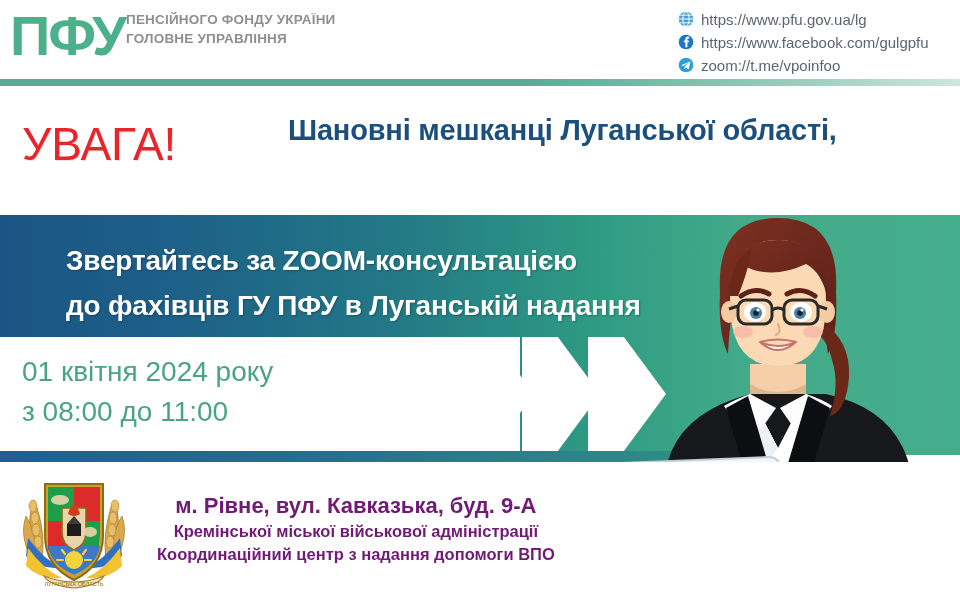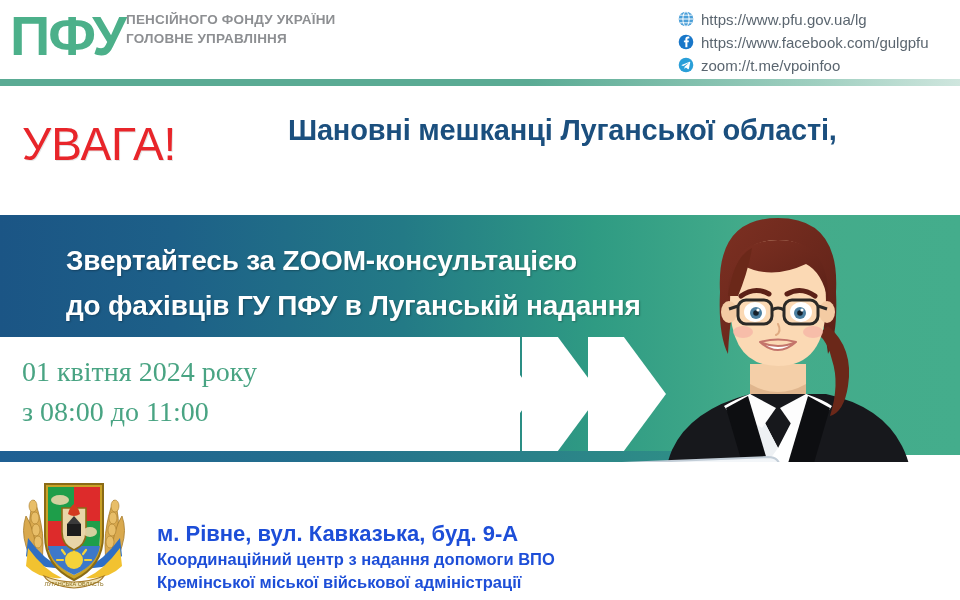--- a/index.html
+++ b/index.html
@@ -130,21 +130,21 @@
   }
   .date-text {
     position: absolute;
     left: 22px; top: 352px;
     color: #49a483;
     font-size: 28px;
     line-height: 40px;
     font-weight: normal;
     letter-spacing: 0px;
   }
-  .date-text div { white-space: nowrap; font-family: Liberation Serif, serif; }
+  .date-text div { white-space: nowrap; }
 
   
   .chev {
     position: absolute;
     top: 337px;
     width: 78px; height: 114px;
     background: #ffffff;
     clip-path: polygon(0% 0%, 46% 0%, 100% 50%, 46% 100%, 0% 100%);
   }
   .chev.c1 { left: 456px; }
@@ -161,22 +161,23 @@
 
   
   .footer {
     position: absolute;
     left: 0; top: 462px;
     width: 960px; height: 138px;
     background: #ffffff;
   }
   .address {
     position: absolute;
-    left: 157px; top: 520px;
-    color: #1d4ed8;
+    left: 157px; top: 492px;
+    color: #701a75;
+    text-align: center;
   }
   .addr-main {
     font-size: 22px;
     font-weight: bold;
     line-height: 28px;
     white-space: nowrap;
   }
   .addr-sub {
     font-size: 16.5px;
     font-weight: bold;
@@ -421,17 +422,17 @@
 
     <ellipse cx="46" cy="30" rx="9" ry="5" fill="#e8d5a8" opacity="0.9"></ellipse>
     <ellipse cx="76" cy="62" rx="7" ry="5" fill="#e8d5a8" opacity="0.9"></ellipse>
 
     <path d="M30 106 q30 12 60 0 q-6 10 -30 12 q-24 -2 -30 -12 z" fill="#f0e2b6" stroke="#a77c2c" stroke-width="1.2"></path>
     <text x="60" y="116" font-family="'Liberation Sans',sans-serif" font-size="5.5" fill="#8a6b16" text-anchor="middle">ЛУГАНСЬКА ОБЛАСТЬ</text>
   </svg>
 
   <div class="address">
     <div class="addr-main">м. Рівне, вул. Кавказька, буд. 9-А</div>
+    <div class="addr-sub">Кремінської міської військової адміністрації</div>
     <div class="addr-sub">Координаційний центр з надання допомоги ВПО</div>
-    <div class="addr-sub">Кремінської міської військової адміністрації</div>
   </div>
 
 </div>
 
 </body></html>

